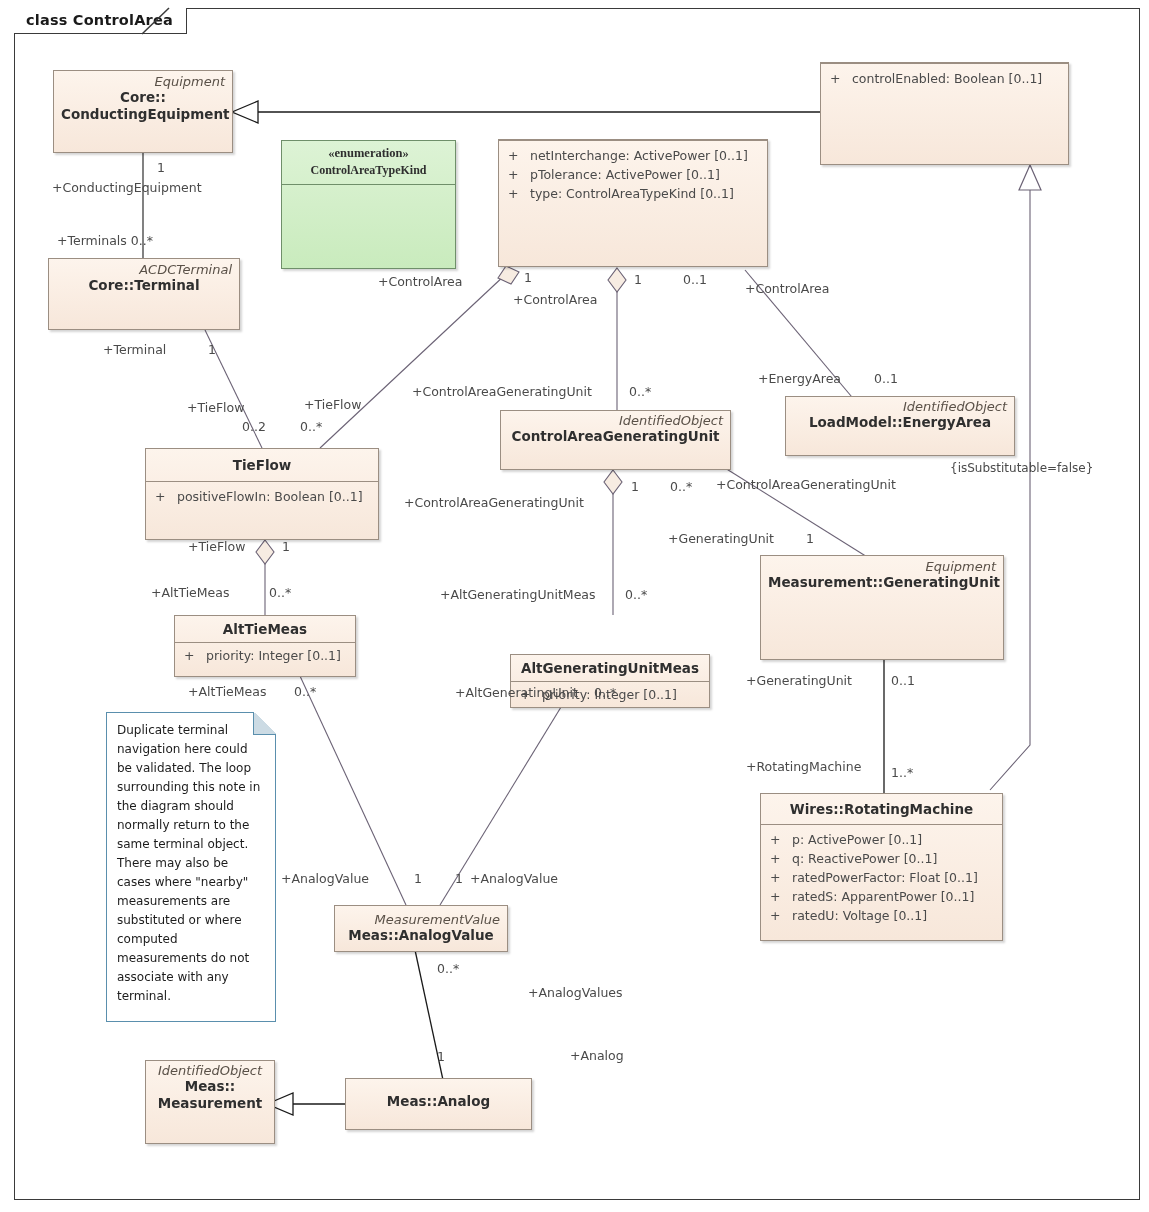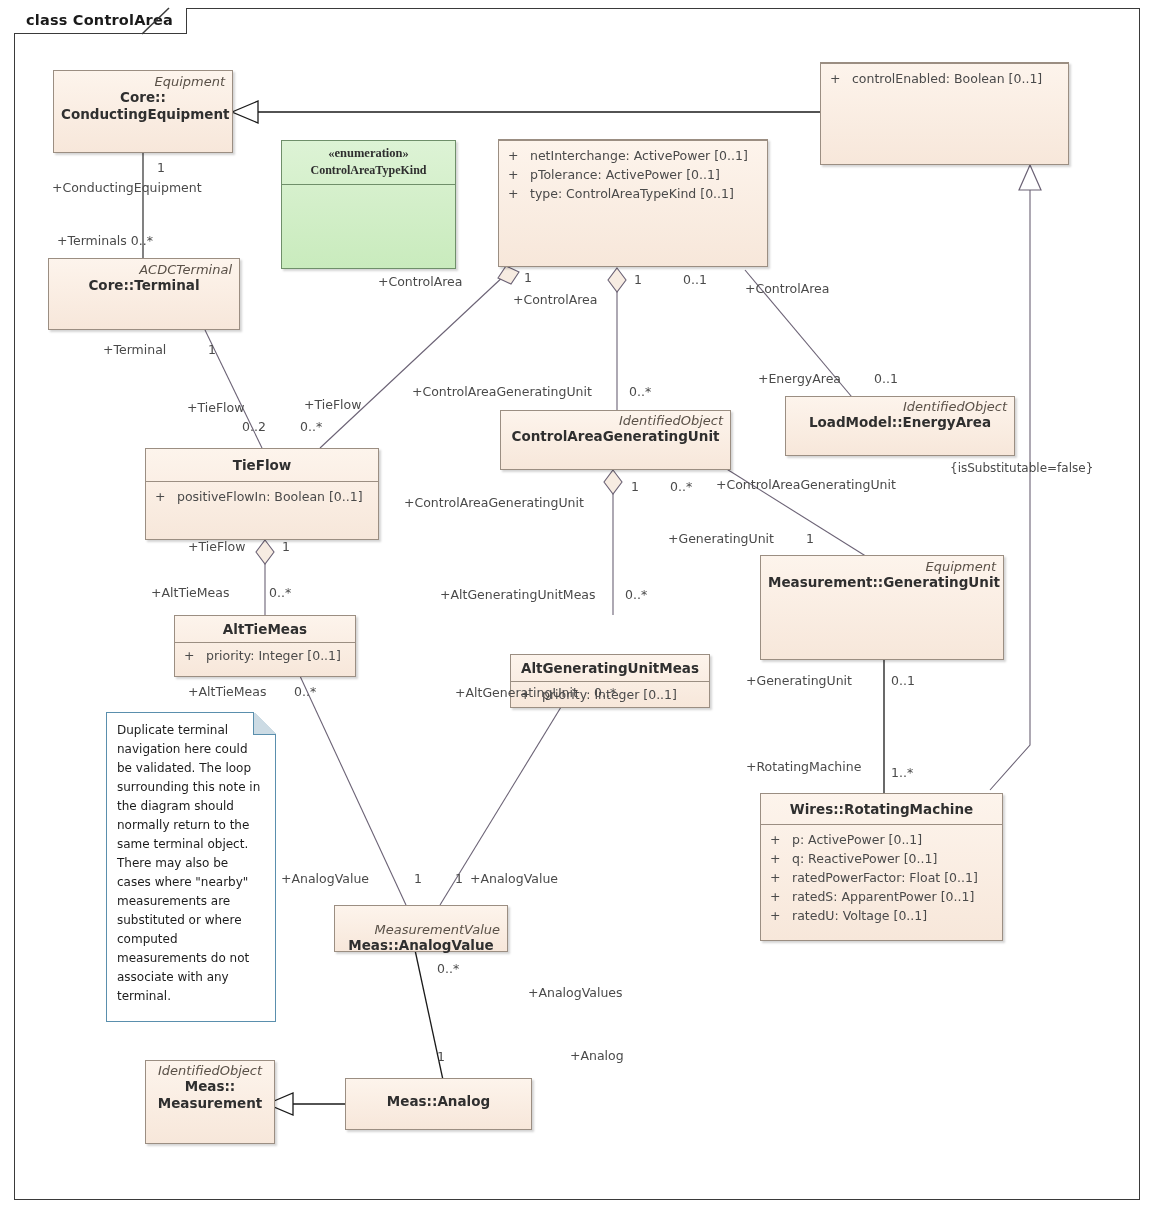--- a/index.html
+++ b/index.html
@@ -270,21 +270,21 @@
         <span class="txt">ratedS: ApparentPower [0..1]</span>
       </div>
       <div class="attr">
         <span class="vis">+</span>
         <span class="txt">ratedU: Voltage [0..1]</span>
       </div>
     </div>
   </div>
 
   <div class="cls" style="left:334px;top:905px;width:174px;height:47px;z-index:3;">
-    <div class="hdr" style="padding-top:16px;">
+    <div class="hdr" style="padding-top:6px;">
       <div class="stereo">MeasurementValue</div>
       <div class="name">Meas::AnalogValue</div>
     </div>
   </div>
 
   <div class="cls" style="left:145px;top:1060px;width:130px;height:84px;z-index:3;">
     <div class="hdr" style="padding-top:2px;">
       <div class="stereo" style="text-align:center;">IdentifiedObject</div>
       <div class="name">Meas::</div>
       <div class="name">Measurement</div>

